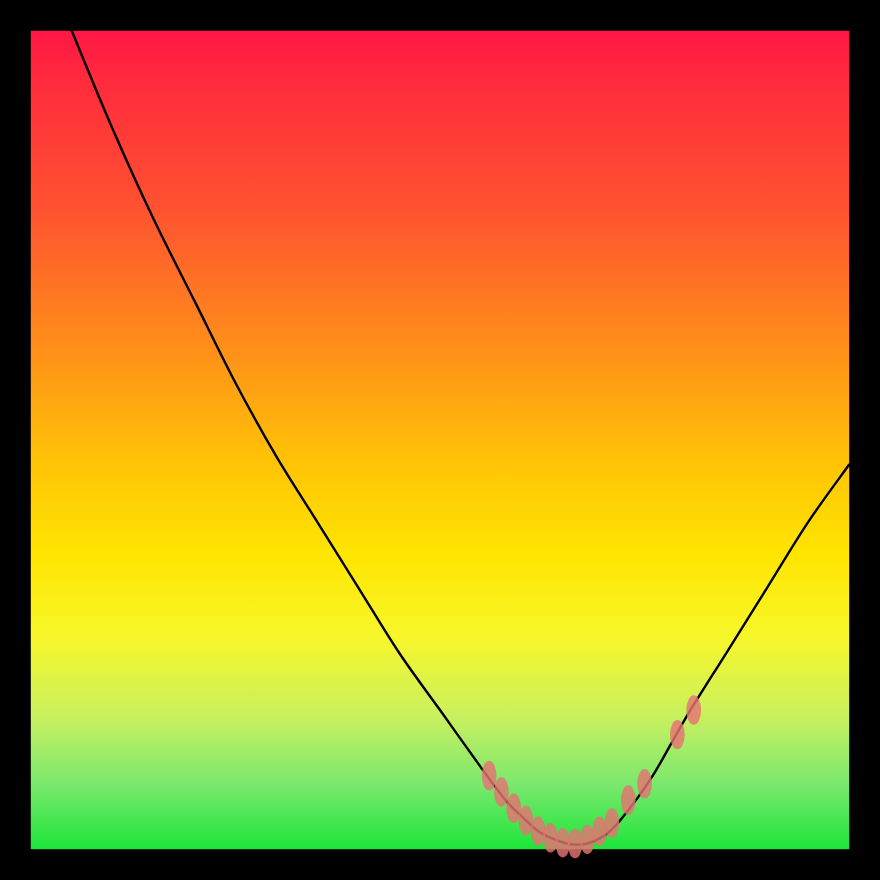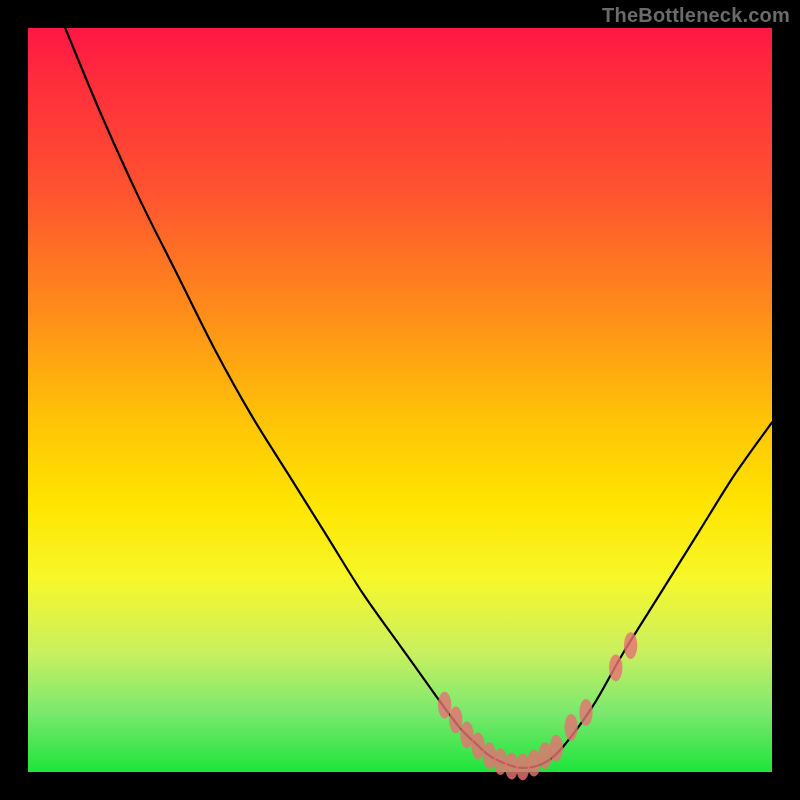--- a/index.html
+++ b/index.html
@@ -70,21 +70,20 @@
   .dot {
     fill: #e57373; 
     fill-opacity: 0.82;
   }
 </style>
 </head>
 <body>
 
 <div class="frame">
 
-  <div class="watermark">TheBottleneck.com</div>
 
   <div class="plot">
     <div class="gradient-bg"></div>
 
     <svg class="curve" viewBox="0 0 100 100" preserveAspectRatio="none">
       <path id="curve-path" class="curve-line" d="M 5.00 0.00 C 5.83 2.00, 8.33 8.17, 10.00 12.00 C 11.67 15.83, 13.33 19.50, 15.00 23.00 C 16.67 26.50, 18.33 29.67, 20.00 33.00 C 21.67 36.33, 23.33 39.83, 25.00 43.00 C 26.67 46.17, 28.33 49.17, 30.00 52.00 C 31.67 54.83, 33.33 57.33, 35.00 60.00 C 36.67 62.67, 38.33 65.33, 40.00 68.00 C 41.67 70.67, 43.33 73.50, 45.00 76.00 C 46.67 78.50, 48.33 80.67, 50.00 83.00 C 51.67 85.33, 53.67 88.17, 55.00 90.00 C 56.33 91.83, 57.17 93.00, 58.00 94.00 C 58.83 95.00, 59.33 95.37, 60.00 96.00 C 60.67 96.63, 61.33 97.33, 62.00 97.80 C 62.67 98.27, 63.33 98.53, 64.00 98.80 C 64.67 99.07, 65.33 99.32, 66.00 99.40 C 66.67 99.48, 67.33 99.47, 68.00 99.30 C 68.67 99.13, 69.33 98.87, 70.00 98.40 C 70.67 97.93, 71.00 97.73, 72.00 96.50 C 73.00 95.27, 74.67 93.08, 76.00 91.00 C 77.33 88.92, 78.50 86.50, 80.00 84.00 C 81.50 81.50, 83.33 78.67, 85.00 76.00 C 86.67 73.33, 88.33 70.67, 90.00 68.00 C 91.67 65.33, 93.33 62.50, 95.00 60.00 C 96.67 57.50, 99.17 54.17, 100.00 53.00" vector-effect="non-scaling-stroke"></path>
       <g id="dots">
           <ellipse cx="56.00" cy="91.00" rx="0.9" ry="1.8" class="dot" style="fill: rgb(229, 115, 115);"></ellipse>
           <ellipse cx="57.50" cy="93.00" rx="0.9" ry="1.8" class="dot" style="fill: rgb(229, 115, 115);"></ellipse>
           <ellipse cx="59.00" cy="95.00" rx="0.9" ry="1.8" class="dot" style="fill: rgb(229, 115, 115);"></ellipse>

